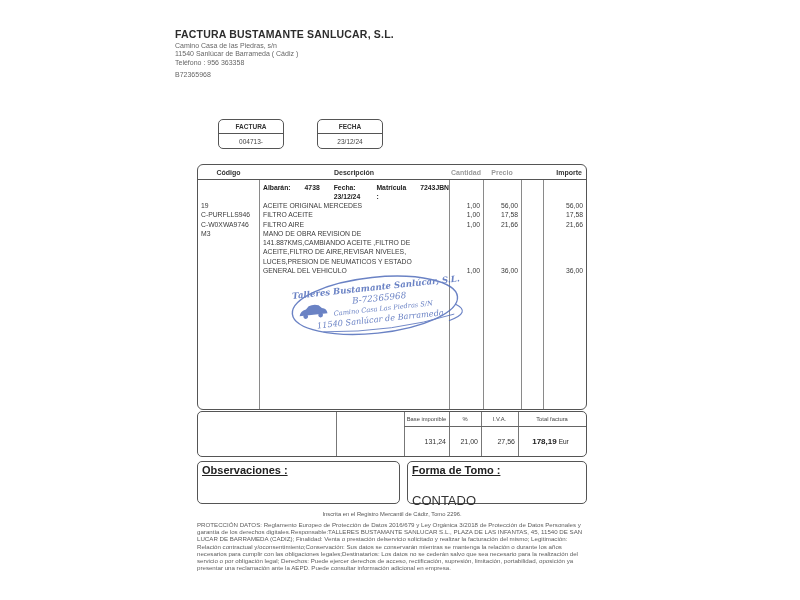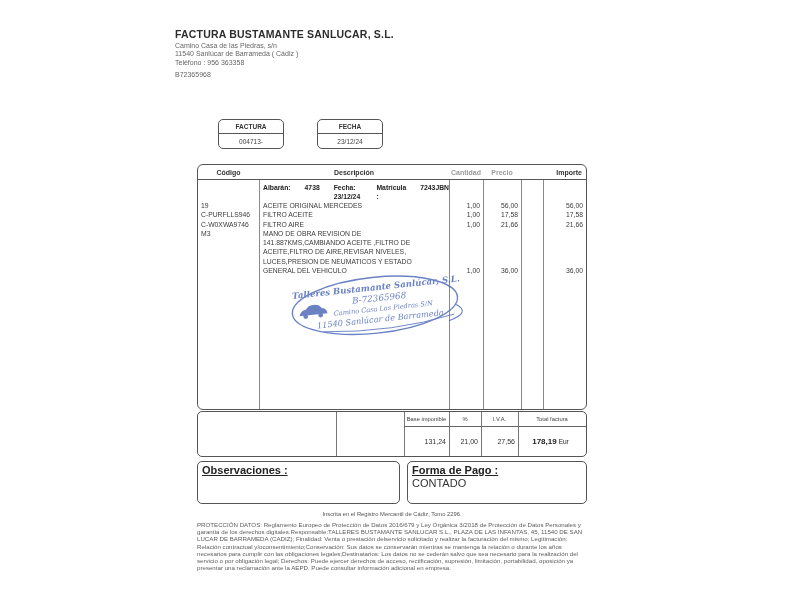--- a/index.html
+++ b/index.html
@@ -39,21 +39,21 @@
   .totals-head div { font-size:5.8px; color:#444; text-align:center; }
   .tvline { position:absolute; top:0; bottom:0; width:1px; background:#777; }
   .totals-body { position:absolute; left:206px; right:0; top:15px; bottom:0; display:grid; grid-template-columns:45px 32px 37px 1fr; align-items:center; }
   .totals-body .tnum { font-size:7px; text-align:right; padding-right:3px; color:#333; }
   .totals-body .ttotal { text-align:center; color:#222; }
   .ttotal .big { font-size:8px; font-weight:bold; }
   .ttotal .cur { font-size:6.5px; }
   
   .foot-box { position:absolute; border:1px solid #555; border-radius:5px; background:#fff; padding:2px 4px; }
   .foot-lbl { font-size:11px; font-weight:bold; color:#222; text-decoration:underline; }
-  .foot-val { font-size:11px; color:#333; margin-top:1px; }
+  .foot-val { font-size:13px; color:#333; margin-top:17px; }
   .registro { position:absolute; left:197px; top:511px; width:390px; text-align:center; font-size:5.8px; color:#555; }
   .fineprint { position:absolute; left:197px; top:521px; width:392px; font-size:6.15px; line-height:7.2px; color:#5c5c5c; text-align:left; }
 </style>
 </head>
 <body>
 
 <div class="page">
 
   <div class="company">
     <div class="company-name">FACTURA BUSTAMANTE SANLUCAR, S.L.</div>
@@ -175,20 +175,20 @@
         <span class="big">178,19</span>
         <span class="cur">Eur</span>
       </div>
     </div>
   </div>
 
   <div class="foot-box" style="left:197px; top:461px; width:203px; height:43px;">
     <div class="foot-lbl">Observaciones :</div>
   </div>
   <div class="foot-box" style="left:407px; top:461px; width:180px; height:43px;">
-    <div class="foot-lbl">Forma de Pago :</div>
+    <div class="foot-lbl">Forma de Tomo :</div>
     <div class="foot-val">CONTADO</div>
   </div>
 
   <div class="registro">Inscrita en el Registro Mercantil de Cádiz, Tomo 2296.</div>
   <div class="fineprint">PROTECCIÓN DATOS: Reglamento Europeo de Protección de Datos 2016/679 y Ley Orgánica 3/2018 de Protección de Datos Personales y garantía de los derechos digitales.Responsable:TALLERES BUSTAMANTE SANLUCAR S.L., PLAZA DE LAS INFANTAS, 45, 11540 DE SAN LUCAR DE BARRAMEDA (CADIZ); Finalidad: Venta o prestación delservicio solicitado y realizar la facturación del mismo; Legitimación: Relación contractual y/oconsentimiento;Conservación: Sus datos se conservarán mientras se mantenga la relación o durante los años necesarios para cumplir con las obligaciones legales;Destinatarios: Los datos no se cederán salvo que sea necesario para la realización del servicio o por obligación legal; Derechos: Puede ejercer derechos de acceso, rectificación, supresión, limitación, portabilidad, oposición ya presentar una reclamación ante la AEPD. Puede consultar información adicional en empresa.</div>
 
 </div>
 
 </body></html>

